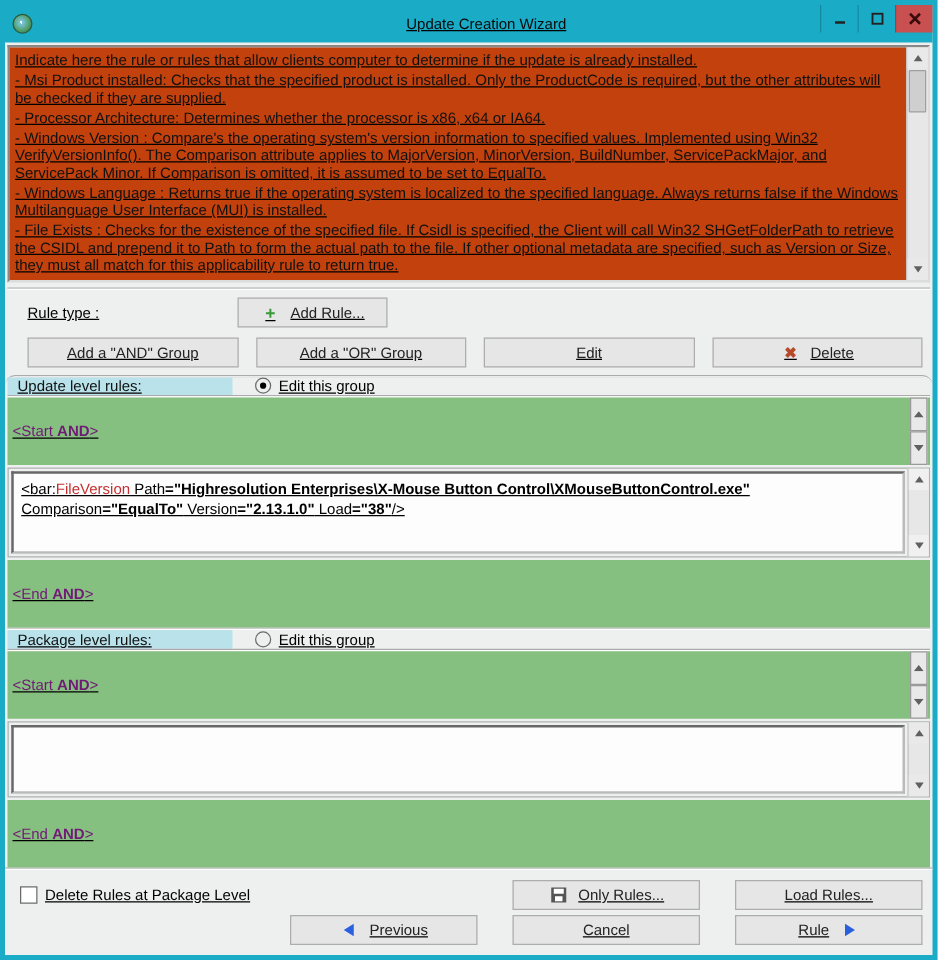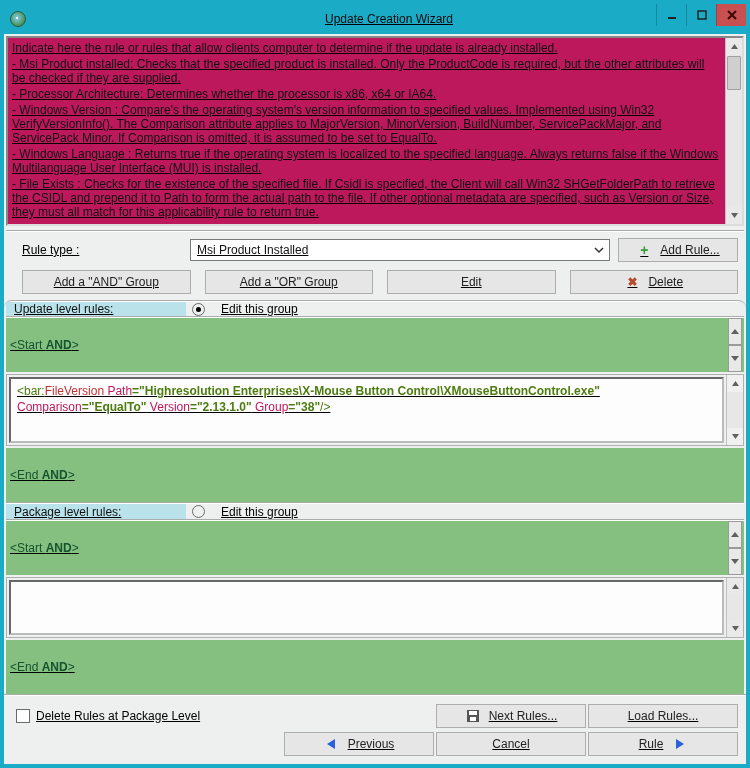--- a/index.html
+++ b/index.html
@@ -20,21 +20,21 @@
   .titlebar .title { flex:1; text-align:center; color:#0a0a0a; font-size:12px;}
   .win-buttons { display:flex; height:22px; position:absolute; right:0; top:0;}
   .win-btn { width:30px; height:22px; display:flex; align-items:center; justify-content:center;
     border-left:1px solid rgba(0,0,0,0.2); }
   .win-btn svg { stroke:#222; }
   .win-btn.close { background:#c85050; }
   .win-btn.close svg { stroke:#3a0a0a; }
   .content { flex:1; display:flex; flex-direction:column; padding:0; overflow:hidden; }
 
   .instr-wrap { margin:2px; border:2px inset #dcdcdc; position:relative; display:flex; }
-  .instr { flex:1; padding:3px 4px; background:#be185d; font-size:11.5px; line-height:14px; color:#111; }
+  .instr { flex:1; padding:3px 4px; background:#c2410c; font-size:11.5px; line-height:14px; color:#111; }
   .instr p { margin:0 0 2px 0; }
   .scrollcol { width:17px; background:#e7e7e7; border-left:1px solid #c0c0c0; display:flex; flex-direction:column; }
   .scrollcol .arrow { height:17px; display:flex; align-items:center; justify-content:center; background:#e9e9e9;}
   .scrollcol .thumb { height:34px; margin:1px; background:#cfcfcf; border:1px solid #a0a0a0; border-radius:1px;}
   .scrollcol .track { flex:1; }
 
   .ridge { height:1px; border-top:2px groove #fff; margin:2px 2px; }
 
   .tool-row { display:flex; align-items:center; gap:8px; padding:4px 8px 4px 18px; }
   .lbl { width:160px; color:#000000; }
@@ -48,43 +48,43 @@
     display:flex; align-items:center; justify-content:center; color:#222; gap:8px;
     min-width:150px;
   }
   .btn.small { min-width:120px; }
   .btn .ico { width:16px; display:flex; align-items:center; justify-content:center; }
   .row2 { display:flex; gap:14px; padding:4px 8px 6px 18px; }
   .row2 .btn { flex:1; }
 
   .level-row { display:flex; align-items:center; height:26px; padding:0 0 0 2px; border-top:2px groove #fff;border-radius:11px;}
   .level-tag { background:#b9e2eb; height:100%; display:flex; align-items:center; padding:0 8px; width:180px; color:#111; }
-  .radio-wrap { display:flex; align-items:center; gap:16px; padding-left:6px;}
+  .radio-wrap { display:flex; gap:6px; padding-left:18px;}
   .radio { width:13px; height:13px; border:1px solid #6a6a6a; border-radius:50%; display:flex; align-items:center; justify-content:center; }
   .radio.on::after { content:""; width:5px; height:5px; background:#000; border-radius:50%; }
 
-  .band { background:#86c081; color:#14532d; padding:20px 4px; font-size:12px; position:relative; margin:0 2px;}
+  .band { background:#86c081; color:#701a75; padding:20px 4px; font-size:12px; position:relative; margin:0 2px;}
   .band .spin { position:absolute; right:2px; top:0; width:14px; height:100%; display:flex; flex-direction:column; }
   .band .spin div { flex:1; background:#e9e9e9; border:1px solid #9a9a9a; display:flex; align-items:center; justify-content:center;}
   .band b { font-weight:bold; }
   .ridge-inner { height:1px; border-top:2px groove #fff; margin:0 2px; }
 
   .rule-area { margin:2px; height:128px; display:flex; border:1px solid #b0b0b0; }
   .rule-text { flex:1; background:#fdfdfd; padding:4px 6px; border:2px inset #bbb; margin:2px; font-size:12px;
      line-height:16px; overflow:hidden; white-space:normal; word-break:break-word;}
-  .rule-text .t-black { color:#4d7c0f; }
+  .rule-text .t-black { color:#000000; }
   .rule-text .t-red { color:#c43030; }
-  .rule-text .t-blue { color:#be185d; }
+  .rule-text .t-blue { color:#000000; }
   .rule-text b { font-weight:bold; }
   .rule-area .scrollcol .arrow { background:#f0f0f0; }
   .rule-area2 { margin:2px; height:108px; display:flex; border:1px solid #b0b0b0; }
   .rule-area2 .blank { flex:1; background:#fdfdfd; margin:2px; border:2px inset #bbb; }
 
   .footer { border-top:2px groove #fff; padding:6px 8px 6px 12px; }
-  .foot-row { display:flex; align-items:center; gap:2px; padding:2px 0;}
+  .foot-row { display:flex; align-items:center; gap:28px; padding:2px 0;}
   .check { width:14px; height:14px; background:#fff; border:1px solid #6a6a6a; display:inline-block; margin-right:6px; vertical-align:middle;}
   .spacer { flex:1; }
   .foot-row .btn { min-width:150px; }
 
   .plus { color:#3a9a3a; font-weight:bold; font-size:14px; }
   .xdel { color:#b84a2a; font-weight:bold; font-size:12px; }
 </style>
 </head>
 <body>
 
@@ -136,28 +136,20 @@
               <polygon points="1,1 8,1 4.5,6" fill="#606060"></polygon>
             </svg>
         </div>
       </div>
     </div>
 
     <div class="ridge"></div>
 
     <div class="tool-row">
       <div class="lbl">Rule type :</div>
-      <div class="select">
-        <span>Msi Product Installed</span>
-        <span class="caret">
-          <svg width="12" height="12">
-              <polyline points="2,4 6,8 10,4" fill="none" stroke="#333" stroke-width="1.5"></polyline>
-            </svg>
-        </span>
-      </div>
       <div class="btn small">
         <span class="ico plus">+</span>
         <span>Add Rule...</span>
       </div>
     </div>
 
     <div class="row2">
       <div class="btn">
           <span>Add a "AND" Group</span>
         </div>
@@ -194,21 +186,21 @@
             <svg width="8" height="5">
               <polygon points="0,0 8,0 4,5" fill="#606060"></polygon>
             </svg>
           </div>
       </div>
     </div>
 
     <div class="rule-area">
       <div class="rule-text">
         <span class="t-black">&lt;bar:</span><span class="t-red">FileVersion</span><span class="t-blue"> Path</span><span class="t-black"><b>="Highresolution Enterprises\X-Mouse Button Control\XMouseButtonControl.exe"</b></span>
-        <span class="t-blue">Comparison</span><span class="t-black"><b>="EqualTo"</b></span><span class="t-blue"> Version</span><span class="t-black"><b>="2.13.1.0"</b></span><span class="t-blue"> Group</span><span class="t-black"><b>="38"</b></span><span class="t-black">/&gt;</span>
+        <span class="t-blue">Comparison</span><span class="t-black"><b>="EqualTo"</b></span><span class="t-blue"> Version</span><span class="t-black"><b>="2.13.1.0"</b></span><span class="t-blue"> Load</span><span class="t-black"><b>="38"</b></span><span class="t-black">/&gt;</span>
       </div>
       <div class="scrollcol">
         <div class="arrow">
             <svg width="9" height="7">
               <polygon points="4.5,1 8,6 1,6" fill="#606060"></polygon>
             </svg>
           </div>
         <div class="track"></div>
         <div class="arrow">
             <svg width="9" height="7">
@@ -276,21 +268,21 @@
         </label>
         <div class="spacer"></div>
         <div class="btn">
           <span class="ico">
             <svg width="14" height="14">
                 <rect x="1" y="1" width="12" height="12" fill="#555"></rect>
                 <rect x="3" y="2" width="8" height="4" fill="#fff"></rect>
                 <rect x="4" y="8" width="6" height="4" fill="#fff"></rect>
               </svg>
           </span>
-          <span>Next Rules...</span>
+          <span>Only Rules...</span>
         </div>
         <div class="btn">
             <span>Load Rules...</span>
           </div>
       </div>
       <div class="foot-row">
         <div class="spacer"></div>
         <div class="btn">
           <span class="ico">
             <svg width="14" height="12">

